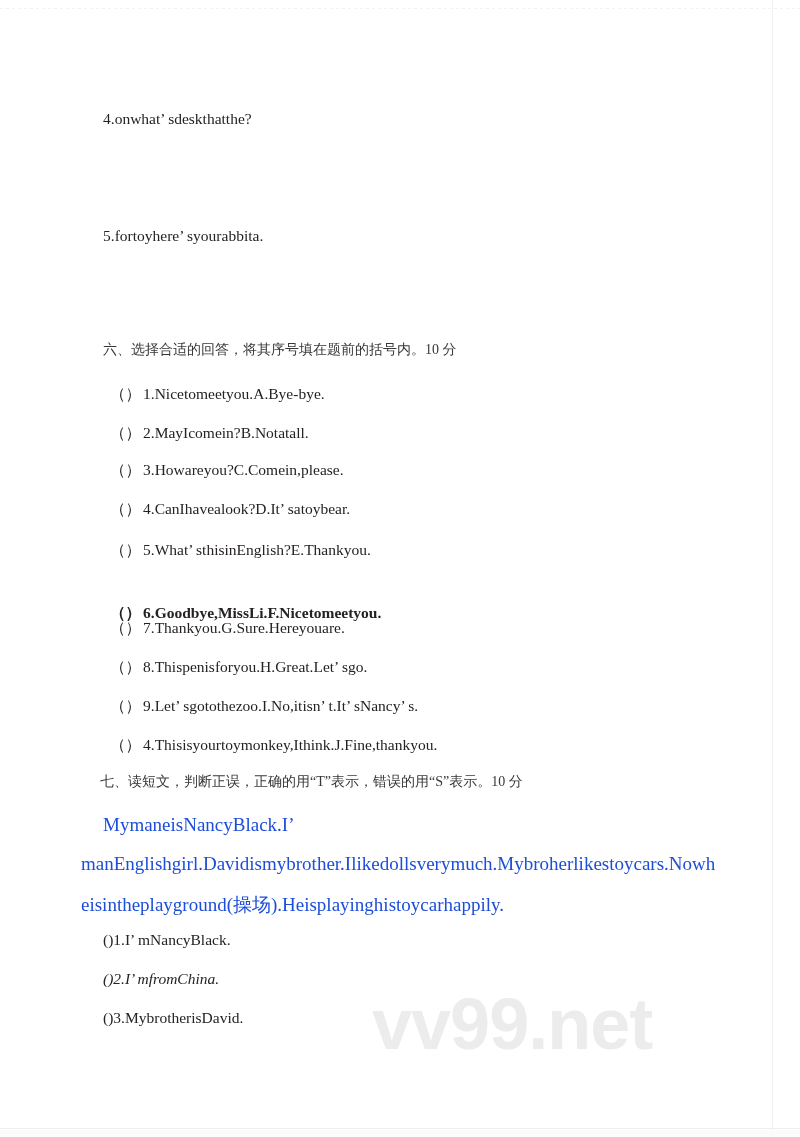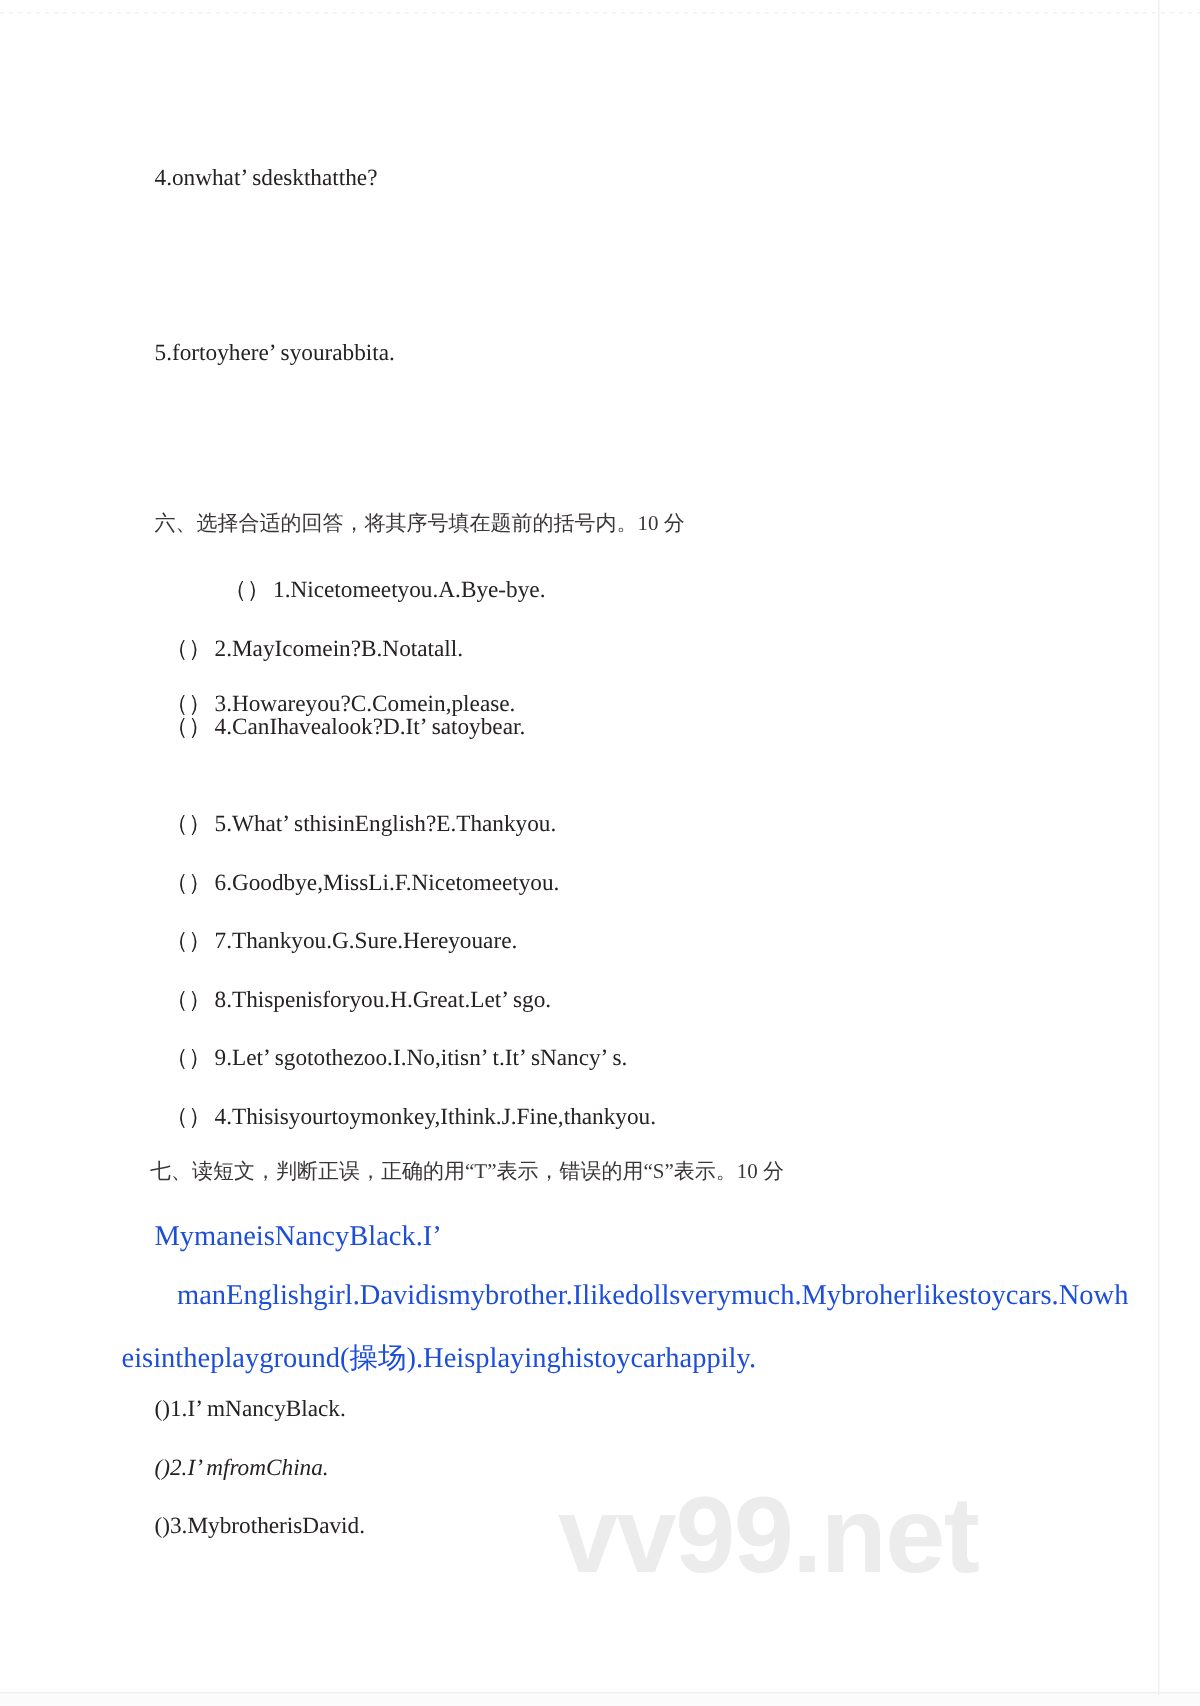--- a/index.html
+++ b/index.html
@@ -124,57 +124,57 @@
   <div class="content">
 
     <div class="line" style="left:103px; top:110px;">4.onwhat’ sdeskthatthe?</div>
 
     <div class="line" style="left:103px; top:227px;">5.fortoyhere’ syourabbita.</div>
 
     <div class="line cn" style="left:103px; top:342px;">
       <span>六、选择合适的回答，将其序号填在题前的括号内。</span><span>10 分</span>
     </div>
 
-    <div class="line" style="left:110px; top:385px;margin-left:39px;">
+    <div class="line" style="left:110px; top:385px;">
       <span class="brk">（）</span><span>1.</span><span>Nicetomeetyou.A.Bye-bye.</span>
     </div>
     <div class="line" style="left:110px; top:424px;">
       <span class="brk">（）</span><span>2.</span><span>MayIcomein?B.Notatall.</span>
     </div>
     <div class="line" style="left:110px; top:461px;">
       <span class="brk">（）</span><span>3.</span><span>Howareyou?C.Comein,please.</span>
     </div>
-    <div class="line" style="left:110px; top:476px;">
+    <div class="line" style="left:110px; top:500px;">
       <span class="brk">（）</span><span>4.</span><span>CanIhavealook?D.It’ satoybear.</span>
     </div>
     <div class="line" style="left:110px; top:541px;">
       <span class="brk">（）</span><span>5.</span><span>What’ sthisinEnglish?E.Thankyou.</span>
     </div>
-    <div class="line" style="left:110px; top:580px;">
+    <div class="line" style="left:110px; top:604px;font-weight:bold;">
       <span class="brk">（）</span><span>6.</span><span>Goodbye,MissLi.F.Nicetomeetyou.</span>
     </div>
     <div class="line" style="left:110px; top:619px;">
       <span class="brk">（）</span><span>7.</span><span>Thankyou.G.Sure.Hereyouare.</span>
     </div>
     <div class="line" style="left:110px; top:658px;">
       <span class="brk">（）</span><span>8.</span><span>Thispenisforyou.H.Great.Let’ sgo.</span>
     </div>
     <div class="line" style="left:110px; top:697px;">
       <span class="brk">（）</span><span>9.</span><span>Let’ sgotothezoo.I.No,itisn’ t.It’ sNancy’ s.</span>
     </div>
     <div class="line" style="left:110px; top:736px;">
       <span class="brk">（）</span><span>4.</span><span>Thisisyourtoymonkey,Ithink.J.Fine,thankyou.</span>
     </div>
 
     <div class="line cn" style="left:100px; top:774px;">
       <span>七、读短文，判断正误，正确的用“T”表示，错误的用“S”表示。</span><span>10 分</span>
     </div>
 
     <div class="para-line" style="left:103px; top:814px;">MymaneisNancyBlack.I’</div>
-    <div class="para-line" style="left:81px; top:853px;margin-left:37px;">manEnglishgirl.Davidismybrother.Ilikedollsverymuch.Mybroherlikestoycars.Nowh</div>
+    <div class="para-line" style="left:81px; top:853px;">manEnglishgirl.Davidismybrother.Ilikedollsverymuch.Mybroherlikestoycars.Nowh</div>
     <div class="para-line" style="left:81px; top:892px;">eisintheplayground(操场).Heisplayinghistoycarhappily.</div>
 
     <div class="line" style="left:103px; top:931px;">
       <span>()</span><span>1.</span><span>I’ mNancyBlack.</span>
     </div>
     <div class="line" style="left:103px; top:970px;font-style:italic;">
       <span>()</span><span>2.</span><span>I’ mfromChina.</span>
     </div>
     <div class="line" style="left:103px; top:1009px;">
       <span>()</span><span>3.</span><span>MybrotherisDavid.</span>

